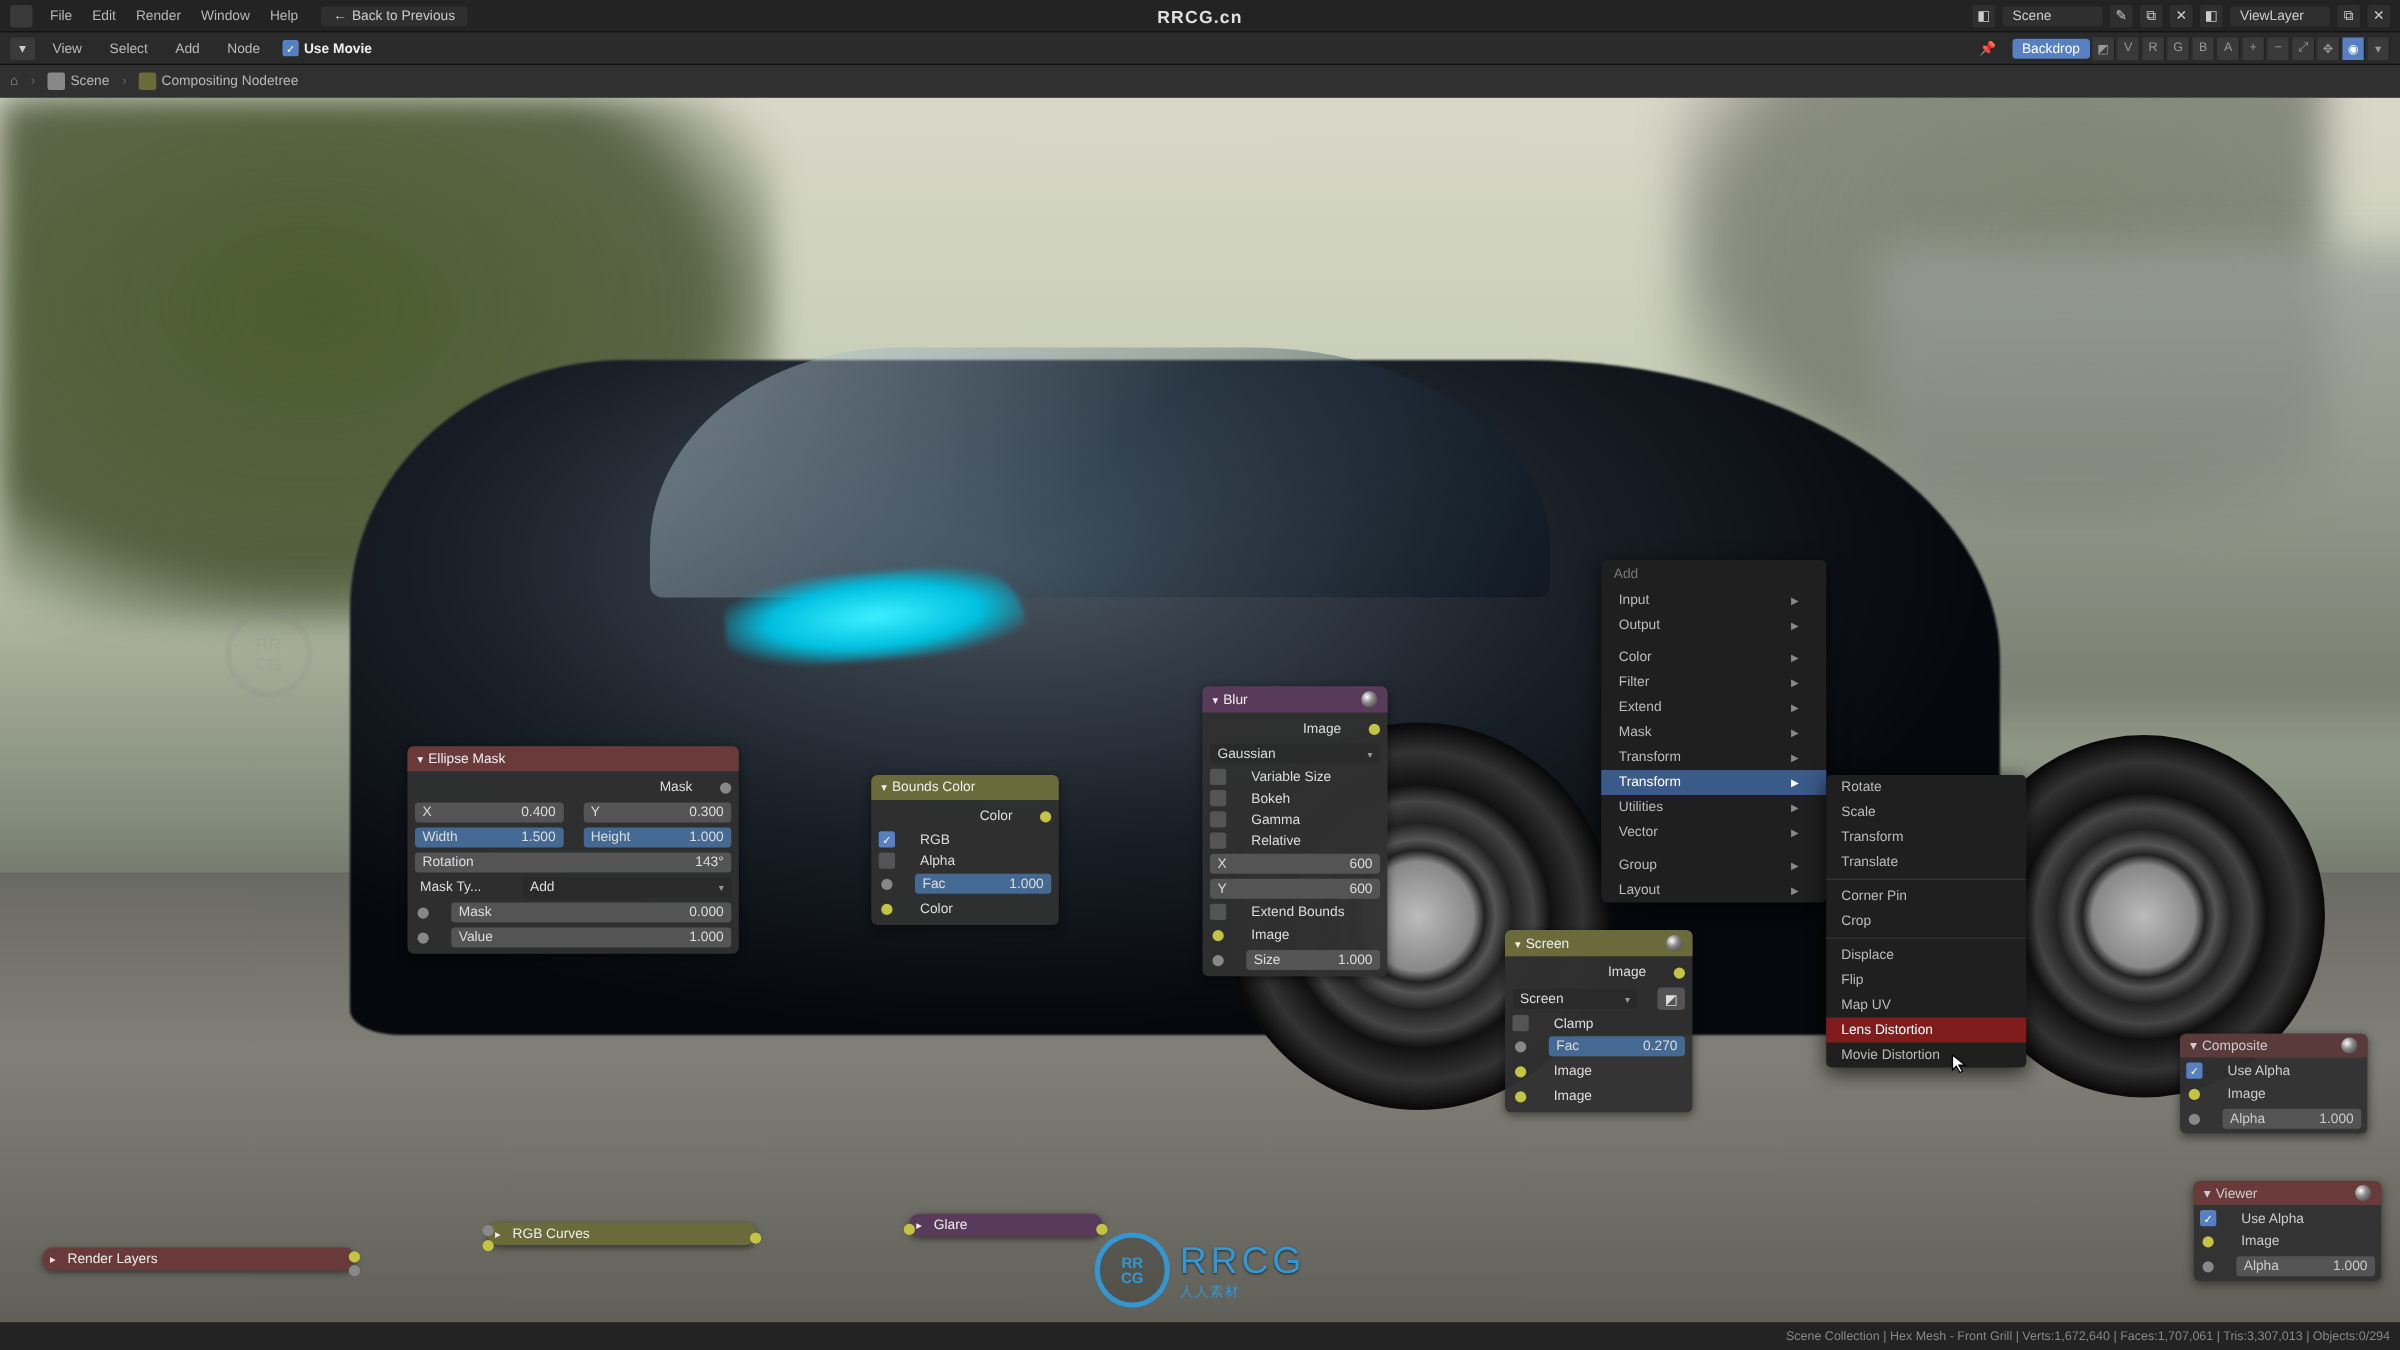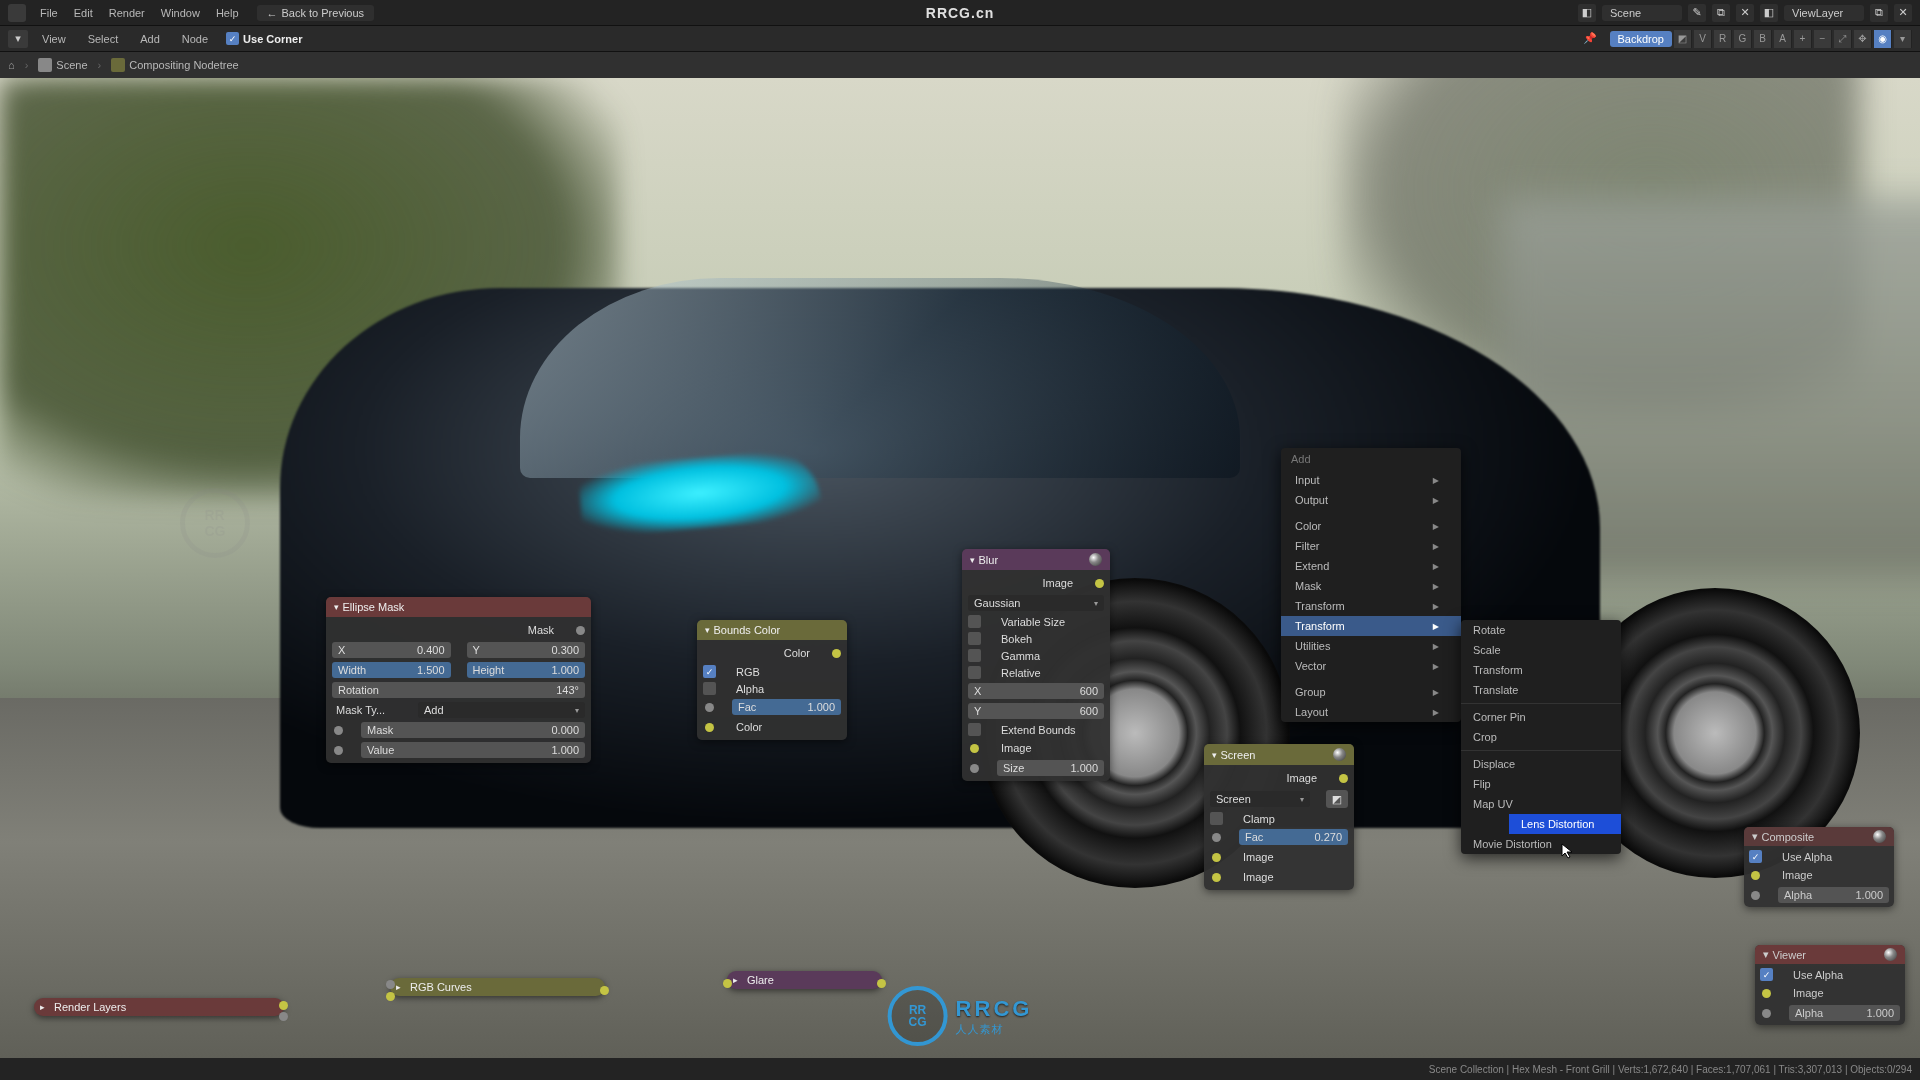--- a/index.html
+++ b/index.html
@@ -80,21 +80,21 @@
 
 .add-menu { position: absolute; background: #1f1f1f; border-radius: 4px; box-shadow: 0 4px 16px rgba(0,0,0,0.7); }
 .add-menu .title { padding: 5px 10px; color: #777; }
 .add-menu .item { padding: 4px 22px 4px 14px; display: flex; align-items: center; justify-content: space-between; color: #bbb; cursor: pointer; }
 .add-menu .item:hover, .add-menu .item.active { background: #3a5a8a; color: #fff; }
 .add-menu .arrow { font-size: 8px; color: #888; }
 .add-menu .item.active .arrow { color: #fff; }
 .add-menu .sep { height: 6px; }
 .submenu { position: absolute; left: 100%; top: 172px; background: #1f1f1f; border-radius: 4px; box-shadow: 0 4px 16px rgba(0,0,0,0.7); width: 160px; }
 .submenu .item { padding: 4px 12px; color: #bbb; }
-.submenu .item.hl { background: #1d4ed8; color: #fff; margin-left: 48px; }
+.submenu .item.hl { background: #7f1d1d; color: #fff; }
 .submenu .divider { height: 1px; background: #333; margin: 3px 0; }
 
 
 .side-node { position: absolute; background: rgba(48,48,48,0.95); border-radius: 5px; box-shadow: 0 2px 8px rgba(0,0,0,0.5); width: 150px; }
 .side-node .hdr { padding: 3px 8px; background: #5a3a3a; border-radius: 5px 5px 0 0; display: flex; align-items: center; gap: 4px; }
 .side-node .hdr .sphere { width:13px; height:13px; border-radius:50%; background: radial-gradient(circle at 35% 35%, #fff, #888 40%, #333); margin-left:auto; }
 .side-node.viewer .hdr { background: #6a3a3a; }
 .side-node .bdy { padding: 3px; display:flex; flex-direction:column; gap:2px; }
 
 
@@ -102,21 +102,21 @@
 .wires path { fill:none; stroke:#a8a840; stroke-width:1.5; opacity:0.85; }
 
 
 .statusbar { position: absolute; bottom: 0; left: 0; right: 0; height: 22px; background: #232323; display: flex; align-items: center; padding: 0 8px; color: #888; font-size: 10px; }
 .statusbar .left { flex: 1; }
 .statusbar .right { margin-left: auto; display: flex; gap: 10px; }
 
 
 .watermark-center { position:absolute; left:50%; bottom:12px; transform:translateX(-50%); display:flex; align-items:center; gap:8px; opacity:0.85; pointer-events:none; z-index:50; }
 .watermark-center .wm-circle { width:60px; height:60px; border-radius:50%; border:4px solid #2aa0e8; display:flex; align-items:center; justify-content:center; color:#2aa0e8; font-weight:800; font-size:12px; background: rgba(0,0,0,0.2); text-align:center; line-height:1; }
-.watermark-center .wm-text { color:#2aa0e8; font-weight:700; letter-spacing:3px; font-size:22px; text-shadow:0 1px 2px rgba(0,0,0,0.8); }
+.watermark-center .wm-text { color:#2aa0e8; font-weight:400; letter-spacing:3px; font-size:30px; text-shadow:0 1px 2px rgba(0,0,0,0.8); }
 .watermark-center .wm-sub { color:#2aa0e8; font-size:11px; display:block; letter-spacing:1px; }
 .watermark-side { position:absolute; left:180px; top:410px; opacity:0.15; pointer-events:none; z-index:5; }
 .watermark-side .wm-circle { width:70px; height:70px; border-radius:50%; border:5px solid #888; display:flex; align-items:center; justify-content:center; color:#888; font-weight:800; font-size:14px; }
 
 .cursor-pointer { position:absolute; width:14px; height:16px; pointer-events:none; z-index:100; }
 </style>
 </head>
 <body>
 
 <div class="topbar">
@@ -149,21 +149,21 @@
 </div>
 
 <div class="secondbar">
   <div class="dd-btn">▾</div>
   <div class="menu-item">View</div>
   <div class="menu-item">Select</div>
   <div class="menu-item">Add</div>
   <div class="menu-item">Node</div>
   <div class="checkbox-item">
     <div class="chk">✓</div>
-    <span style="font-weight:600;color:#eee;">Use Corner</span>
+    <span style="font-weight:600;color:#eee;">Use Movie</span>
   </div>
   <div class="right-group">
     <div class="icon-btn" style="background:none;color:#777;">📌</div>
     <div style="width:8px;"></div>
     <div class="backdrop-btn">Backdrop</div>
     <div class="toggle">◩</div>
     <div class="toggle">V</div>
     <div class="toggle">R</div>
     <div class="toggle">G</div>
     <div class="toggle">B</div>

